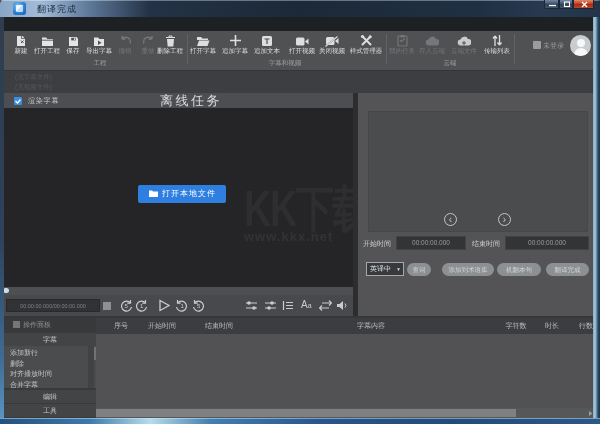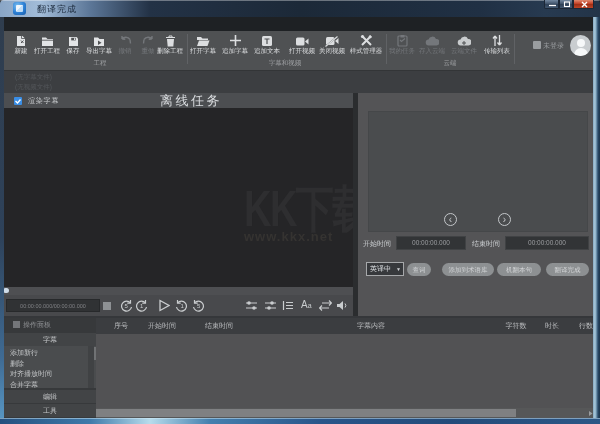--- a/index.html
+++ b/index.html
@@ -293,20 +293,23 @@
           <path d="M1.5 4 l2 2 3-3.5" stroke="#fff" stroke-width="1.3" fill="none"></path>
         </svg>
       </div>
     <div class="t1">渲染字幕</div>
     <div class="t2">离线任务</div>
   </div>
 
   <div id="video">
     <div id="wm1">KK下载</div>
     <div id="wm2">www.kkx.net</div>
+    <div id="openbtn"><svg width="11" height="9" viewBox="0 0 11 9" style="vertical-align:-1.5px;margin-right:3px;">
+          <path d="M1 1.5 h3 l1 1 H10 V8 H1 z" fill="#fff"></path>
+        </svg>打开本地文件</div>
   </div>
 
   <div id="seek">
       <div class="dot"></div>
     </div>
 
   <div id="controls">
     <div id="tc">00:00:00.000/00:00:00.000</div>
     <div class="cic" style="left:99px;top:7px;width:8px;height:8px;background:#8e9194;"></div>
     <svg class="cic" style="left:116px;" width="13" height="13" viewBox="0 0 13 13">

